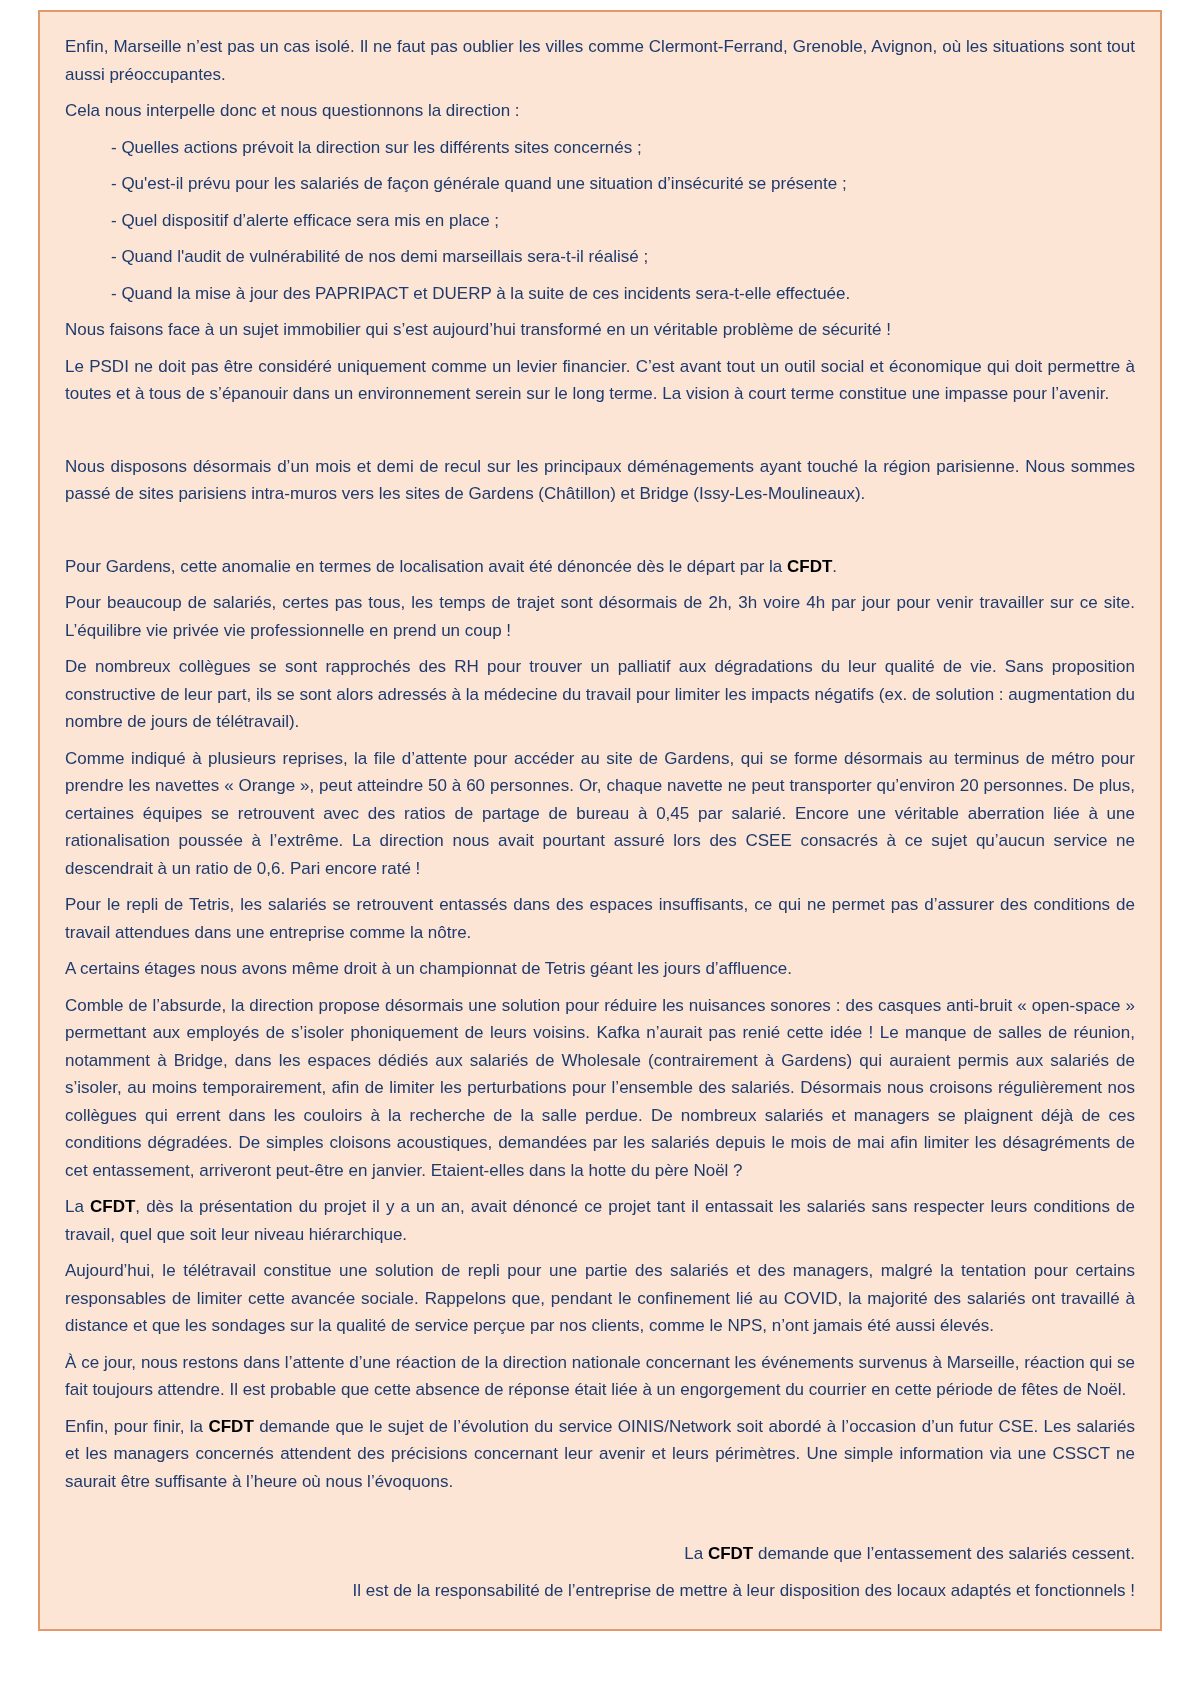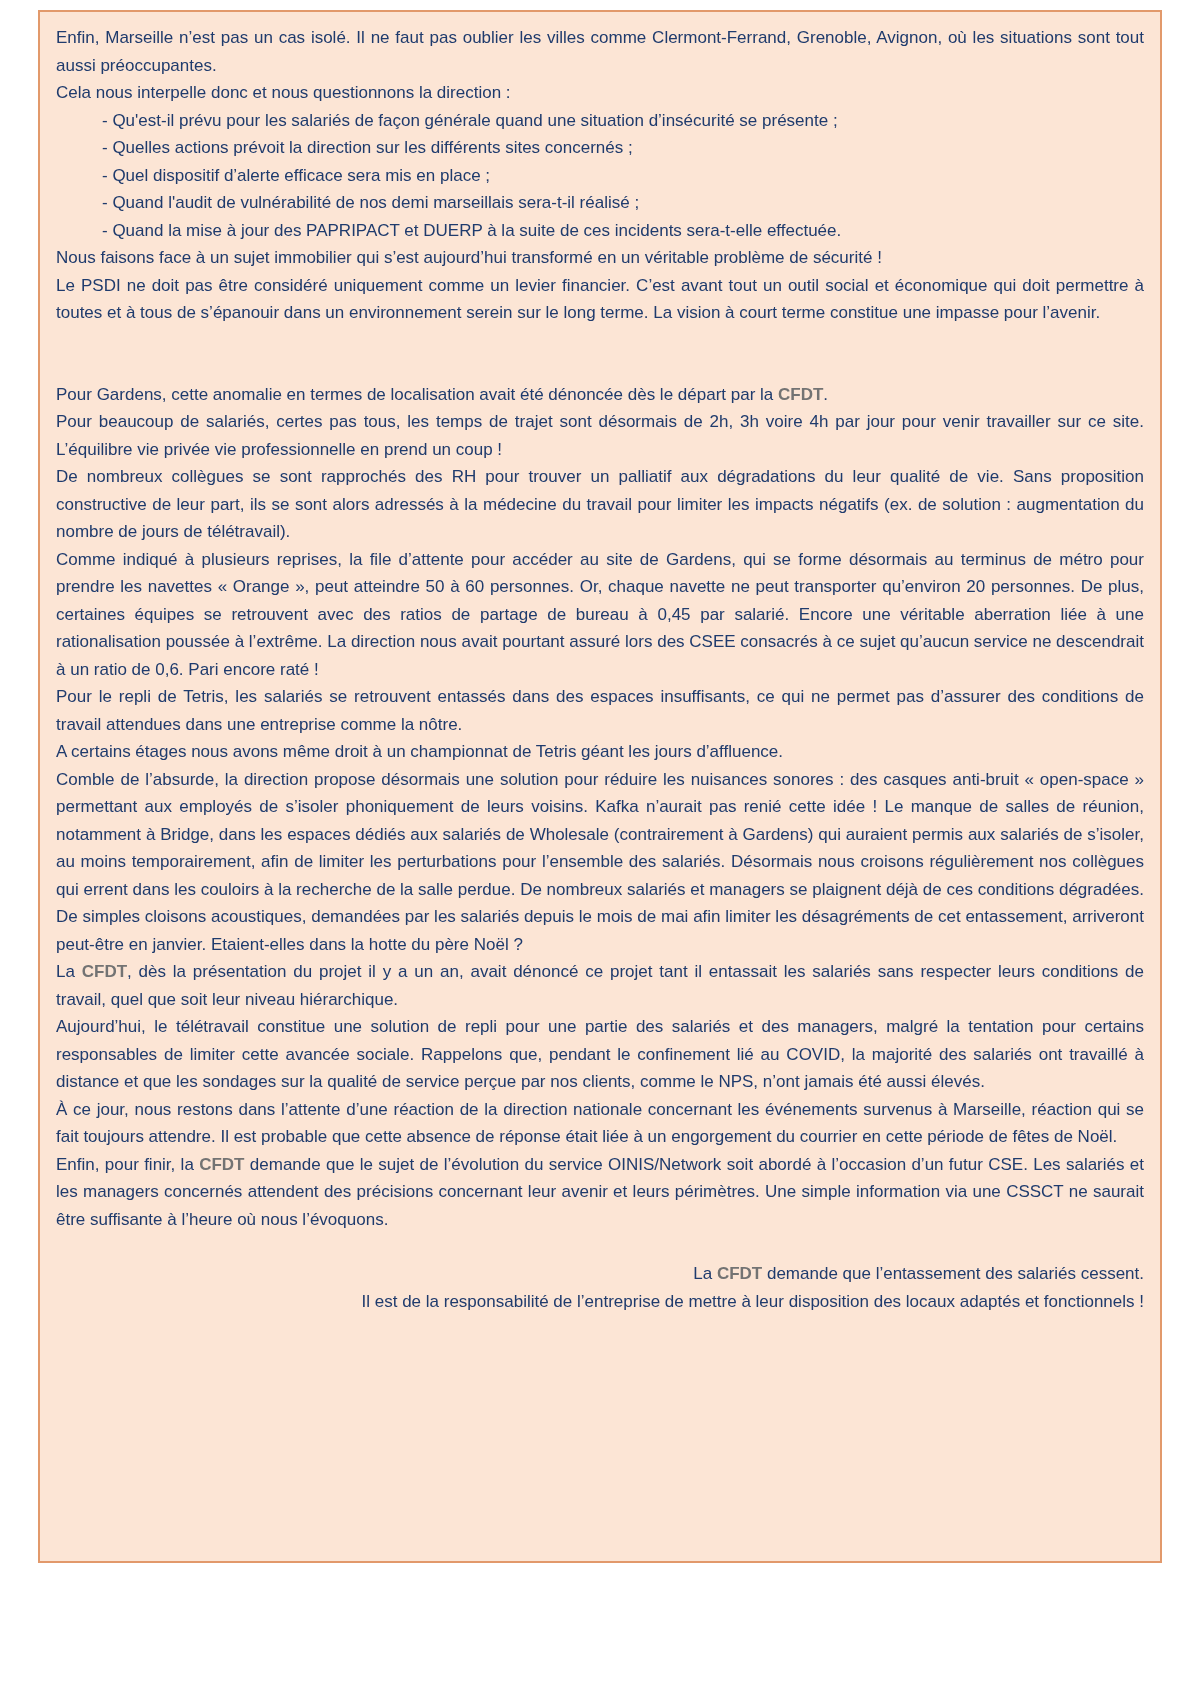--- a/index.html
+++ b/index.html
@@ -24,53 +24,54 @@
     width: 1124px;
     min-height: 1553px;
     background: #fce5d5;
     border: 2px solid #e2996b;
     padding: 12px 16px 16px 16px;
     color: #1f3b6d;
     font-size: 17px;
     line-height: 27.5px;
   }
   .doc-body p {
-    margin: 0;
+    margin: 9px;
     text-align: justify;
   }
   .doc-body p.list-item {
     padding-left: 46px;
     text-align: left;
   }
   .doc-body .spacer {
     height: 27px;
   }
   .doc-body p.footer-line {
     text-align: right;
     font-weight: 700;
   }
   .seg-b { font-weight: 400; }
-  .seg-o { font-weight: 700; color: #737373; }
+  .seg-o { font-weight: 700; color: #000000; }
 </style>
 </head>
 <body>
 
 <div class="canvas">
   <div class="page">
     <div class="doc-body">
         <p class="para"><span>Enfin, Marseille n’est pas un cas isolé. Il ne faut pas oublier les villes comme Clermont-Ferrand, Grenoble, Avignon, où les situations sont tout aussi préoccupantes.</span></p>
         <p class="para"><span>Cela nous interpelle donc et nous questionnons la direction :</span></p>
+        <p class="list-item"><span>- Quelles actions prévoit la direction sur les différents sites concernés ;</span></p>
         <p class="list-item"><span>- Qu'est-il prévu pour les salariés de façon générale quand une situation d’insécurité se présente ;</span></p>
-        <p class="list-item"><span>- Quelles actions prévoit la direction sur les différents sites concernés ;</span></p>
         <p class="list-item"><span>- Quel dispositif d’alerte efficace sera mis en place ;</span></p>
         <p class="list-item"><span>- Quand l'audit de vulnérabilité de nos demi marseillais sera-t-il réalisé ;</span></p>
         <p class="list-item"><span>- Quand la mise à jour des </span><span class="seg-b">PAPRIPACT</span><span> et </span><span class="seg-b">DUERP</span><span> à la suite de ces incidents sera-t-elle effectuée.</span></p>
         <p class="para"><span>Nous faisons face à un sujet immobilier qui s’est aujourd’hui transformé en un véritable problème de sécurité !</span></p>
         <p class="para"><span>Le </span><span class="seg-b">PSDI</span><span> ne doit pas être considéré uniquement comme un levier financier. C’est avant tout un outil social et économique qui doit permettre à toutes et à tous de s’épanouir dans un environnement serein sur le long terme. La vision à court terme constitue une impasse pour l’avenir.</span></p>
         <div class="spacer"></div>
+        <p class="para"><span>Nous disposons désormais d’un mois et demi de recul sur les principaux déménagements ayant touché la région parisienne. Nous sommes passé de sites parisiens intra-muros vers les sites de Gardens (Châtillon) et Bridge (Issy-Les-Moulineaux).</span></p>
         <div class="spacer"></div>
         <p class="para"><span>Pour </span><span class="seg-b">Gardens</span><span>, cette anomalie en termes de localisation avait été dénoncée dès le départ par la </span><span class="seg-o">CFDT</span><span>.</span></p>
         <p class="para"><span>Pour beaucoup de salariés, certes pas tous, les temps de trajet sont désormais de 2h, 3h voire 4h par jour pour venir travailler sur ce site. L’équilibre vie privée vie professionnelle en prend un coup !</span></p>
         <p class="para"><span>De nombreux collègues se sont rapprochés des RH pour trouver un palliatif aux dégradations du leur qualité de vie. Sans proposition constructive de leur part, ils se sont alors adressés à la médecine du travail pour limiter les impacts négatifs (ex. de solution : augmentation du nombre de jours de télétravail).</span></p>
         <p class="para"><span>Comme indiqué à plusieurs reprises, la file d’attente pour accéder au site de Gardens, qui se forme désormais au terminus de métro pour prendre les navettes « Orange », peut atteindre 50 à 60 personnes. Or, chaque navette ne peut transporter qu’environ 20 personnes. De plus, certaines équipes se retrouvent avec des ratios de partage de bureau à 0,45 par salarié. Encore une véritable aberration liée à une rationalisation poussée à l’extrême. La direction nous avait pourtant assuré lors des CSEE consacrés à ce sujet qu’aucun service ne descendrait à un ratio de 0,6. Pari encore raté !</span></p>
         <p class="para"><span>Pour le repli de </span><span class="seg-b">Tetris</span><span>, les salariés se retrouvent entassés dans des espaces insuffisants, ce qui ne permet pas d’assurer des conditions de travail attendues dans une entreprise comme la nôtre.</span></p>
         <p class="para"><span>A certains étages nous avons même droit à un championnat de Tetris géant les jours d’affluence.</span></p>
         <p class="para"><span>Comble de l’absurde, la direction propose désormais une solution pour réduire les nuisances sonores : des casques anti-bruit « open-space » permettant aux employés de s’isoler phoniquement de leurs voisins. Kafka n’aurait pas renié cette idée ! Le manque de salles de réunion, notamment à Bridge, dans les espaces dédiés aux salariés de Wholesale (contrairement à Gardens) qui auraient permis aux salariés de s’isoler, au moins temporairement, afin de limiter les perturbations pour l’ensemble des salariés. Désormais nous croisons régulièrement nos collègues qui errent dans les couloirs à la recherche de la salle perdue. De nombreux salariés et managers se plaignent déjà de ces conditions dégradées. De simples cloisons acoustiques, demandées par les salariés depuis le mois de mai afin limiter les désagréments de cet entassement, arriveront peut-être en janvier. Etaient-elles dans la hotte du père Noël ?</span></p>
         <p class="para"><span>La </span><span class="seg-o">CFDT</span><span>, dès la présentation du projet il y a un an, avait dénoncé ce projet tant il entassait les salariés sans respecter leurs conditions de travail, quel que soit leur niveau hiérarchique.</span></p>
         <p class="para"><span>Aujourd’hui, le télétravail constitue une solution de repli pour une partie des salariés et des managers, malgré la tentation pour certains responsables de limiter cette avancée sociale. Rappelons que, pendant le confinement lié au COVID, la majorité des salariés ont travaillé à distance et que les sondages sur la qualité de service perçue par nos clients, comme le NPS, n’ont jamais été aussi élevés.</span></p>

